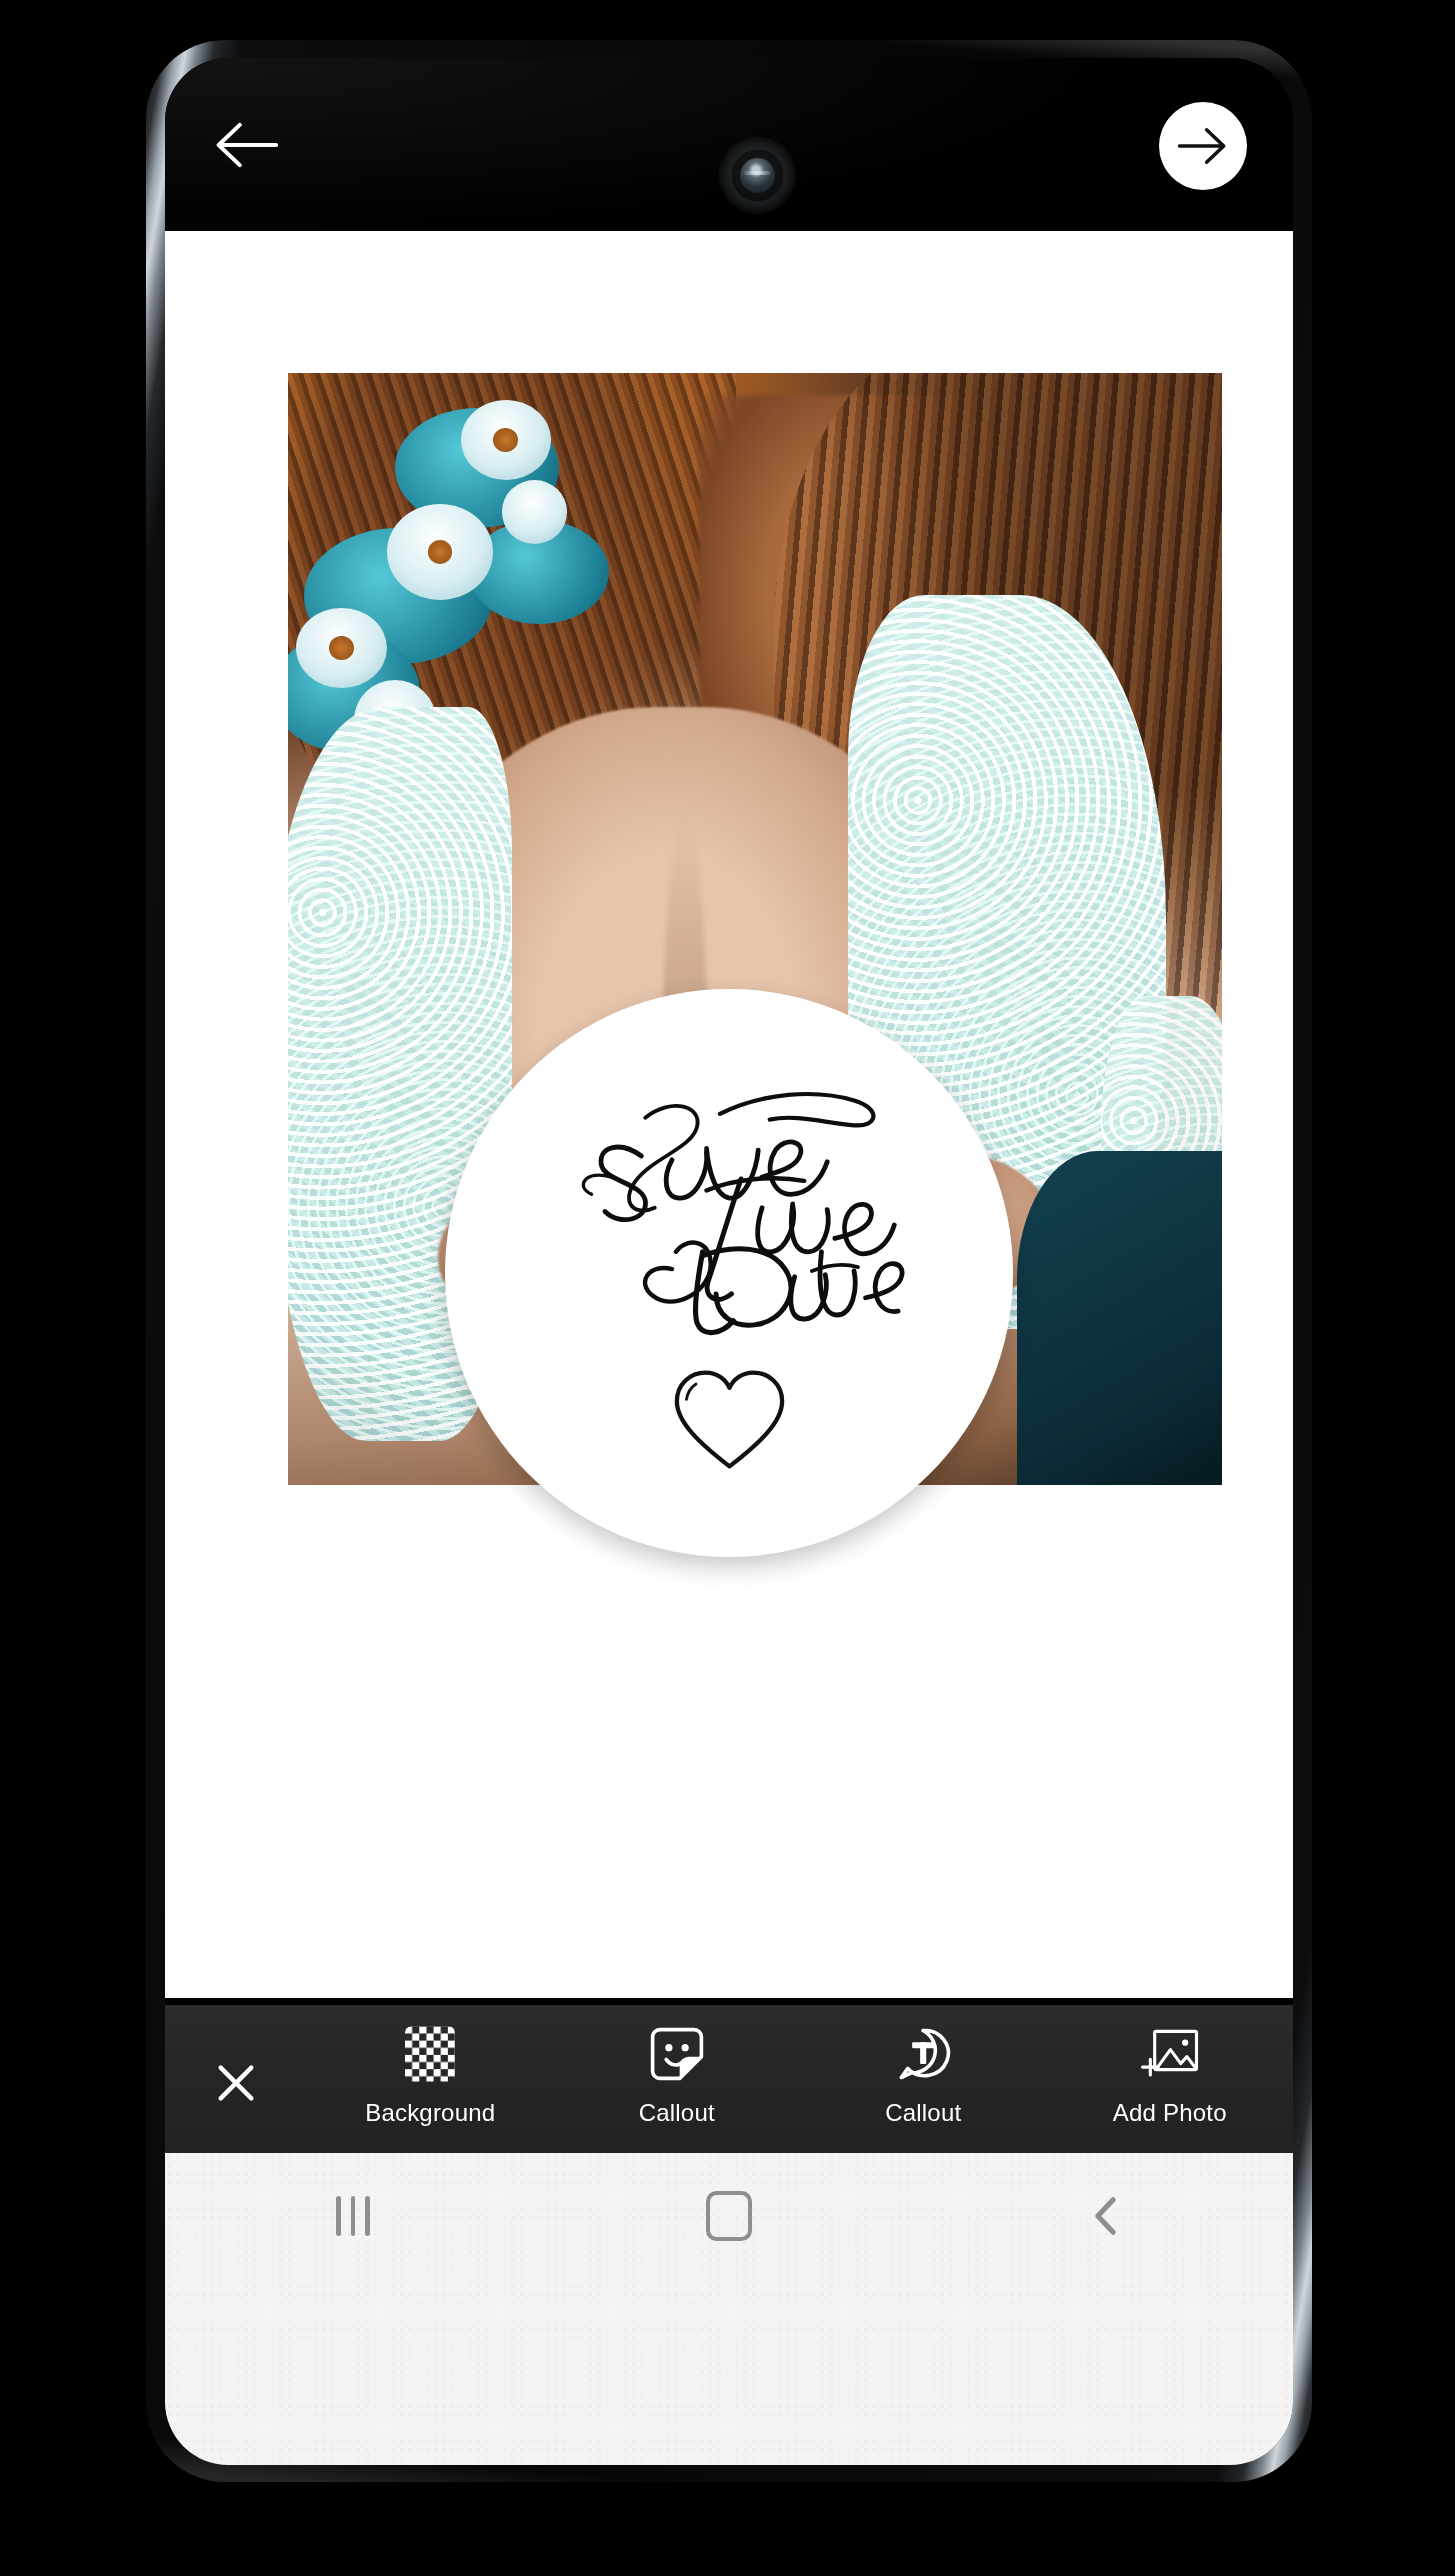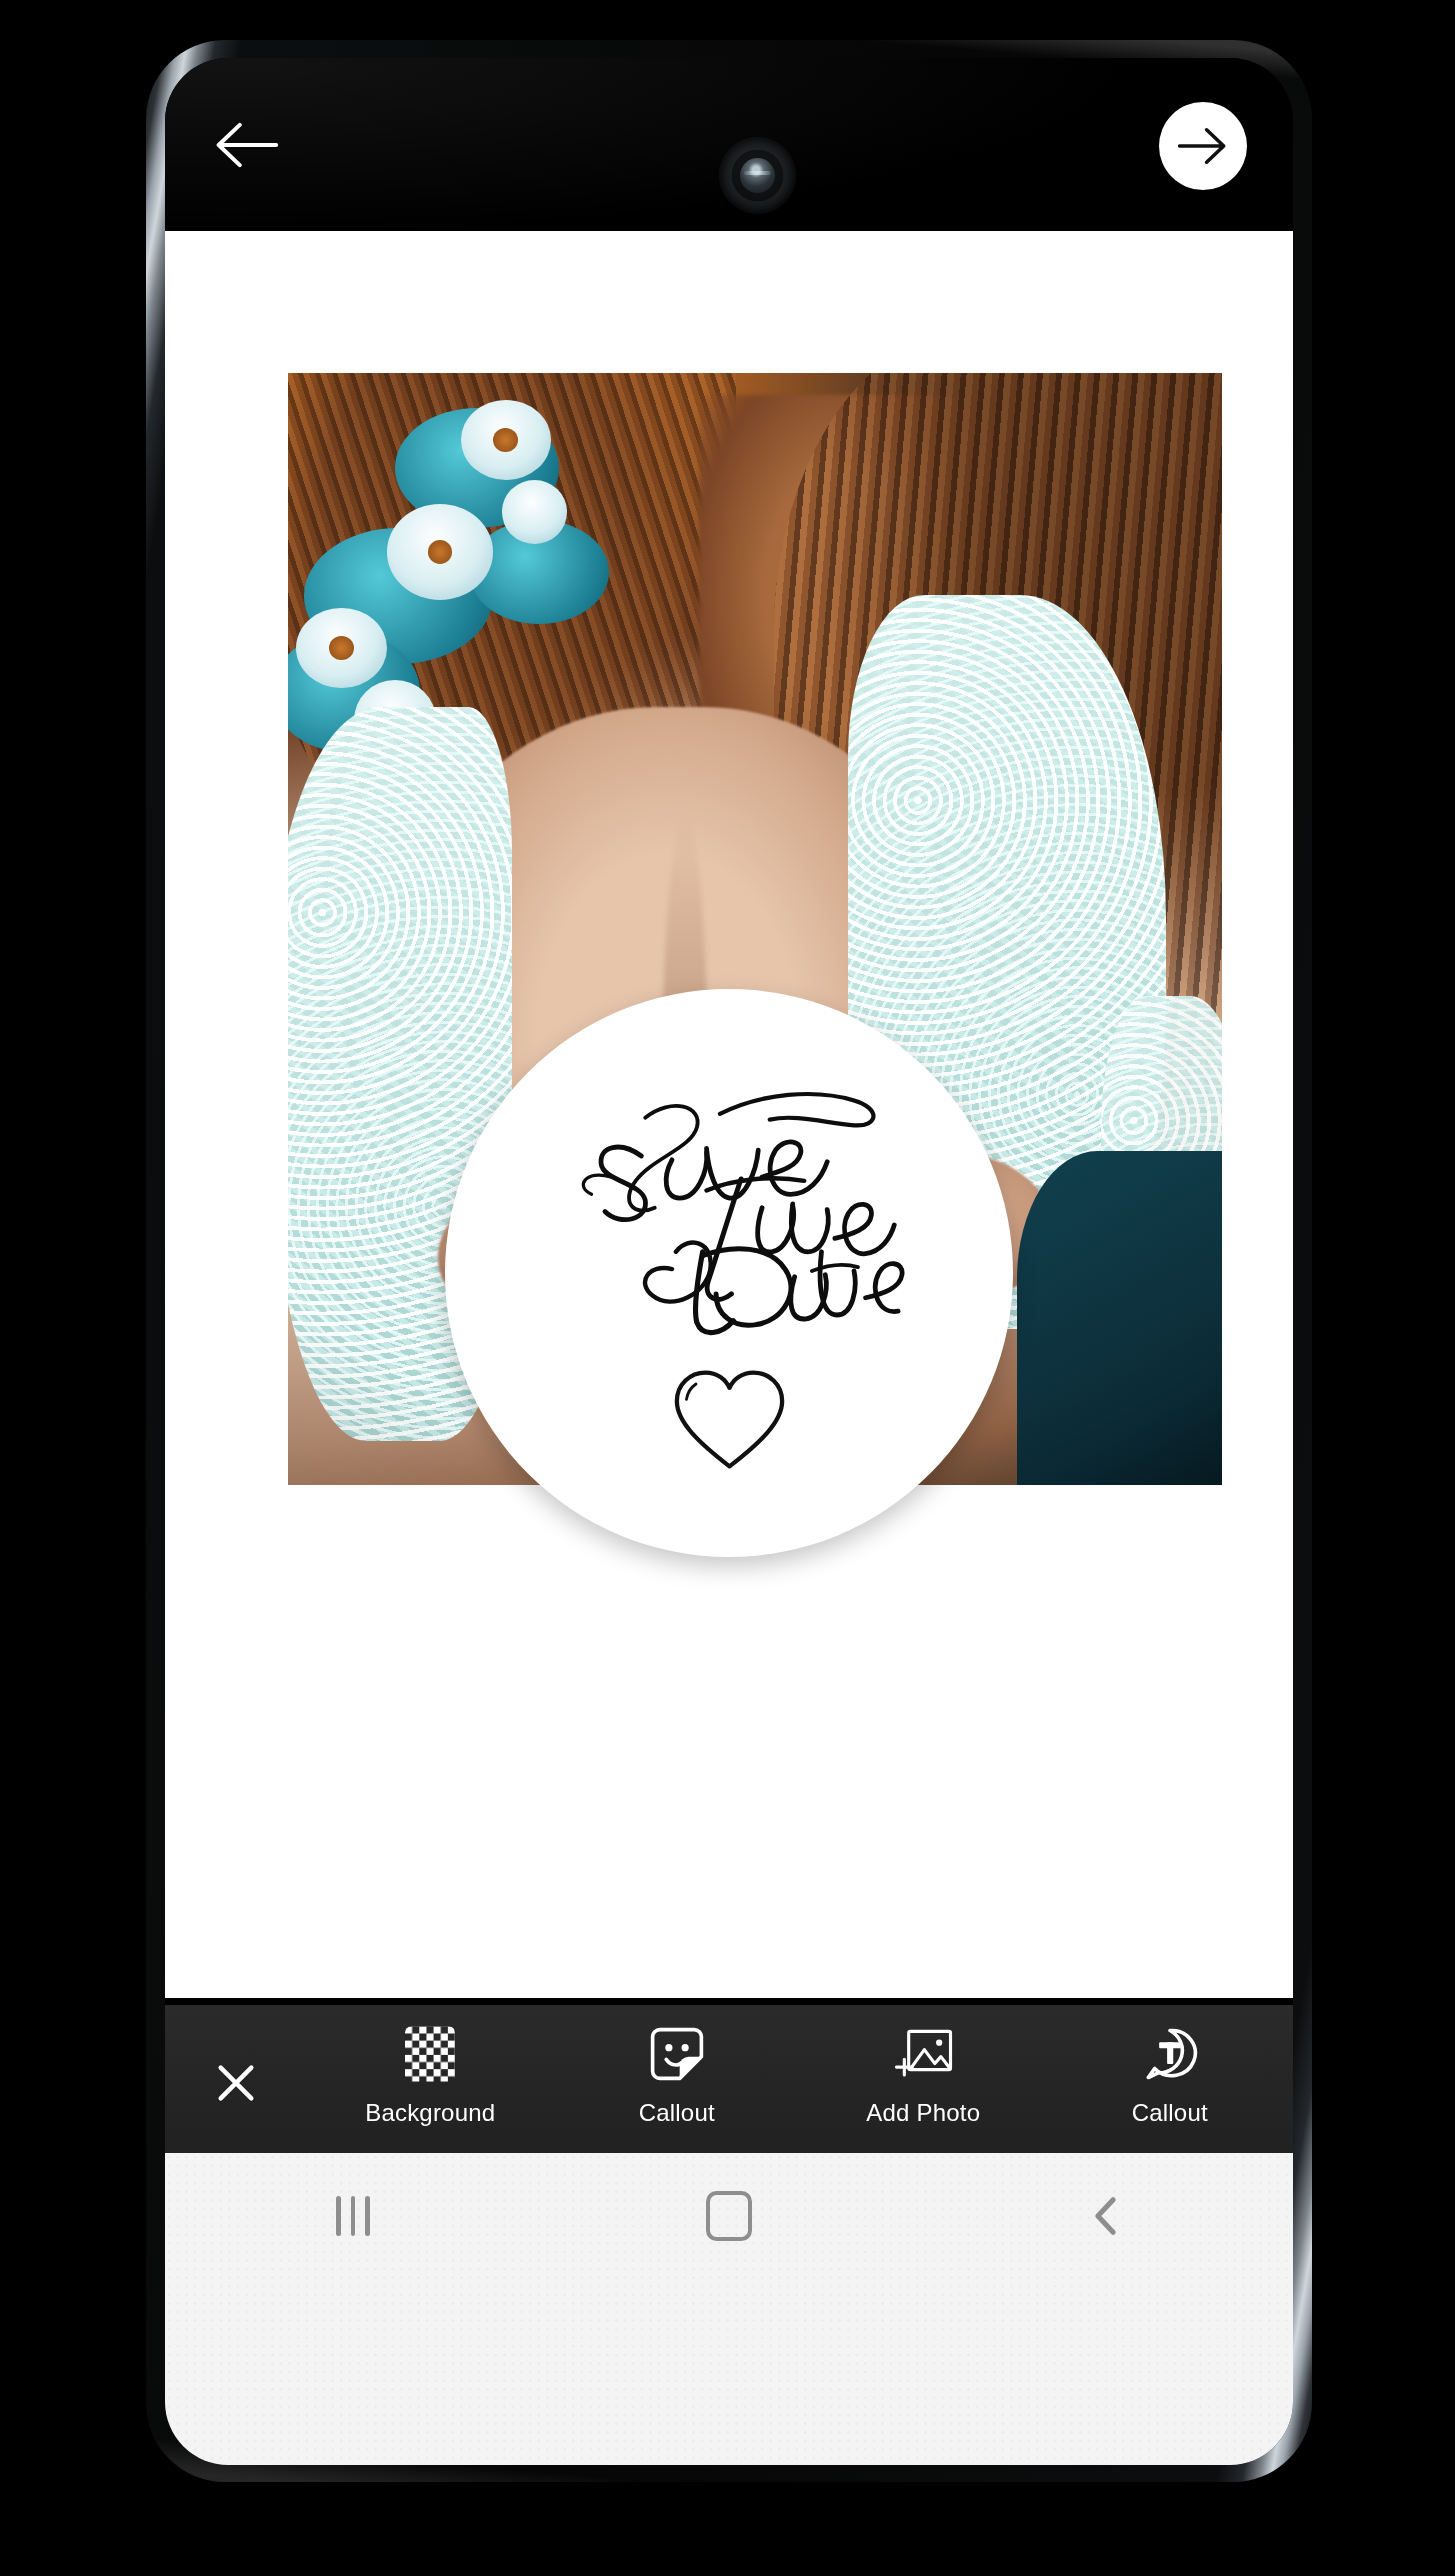--- a/index.html
+++ b/index.html
@@ -295,42 +295,42 @@
             <circle cx="22" cy="24" r="4" fill="#ffffff"></circle>
             <circle cx="40" cy="24" r="4" fill="#ffffff"></circle>
             <path d="M19 37 C24 44 32 45 37 40" fill="none" stroke="#ffffff" stroke-width="4" stroke-linecap="round"></path>
           </svg>
         </span>
         <span class="lbl">Callout</span>
       </div>
 
       <div class="tool">
         <span class="glyph">
-          <svg viewBox="0 0 70 62" width="61" height="56" aria-hidden="true">
-            <rect x="18" y="5" width="48" height="44" rx="2" fill="none" stroke="#ffffff" stroke-width="3.6"></rect>
-            <circle cx="53" cy="18" r="3.6" fill="#ffffff"></circle>
-            <path d="M20 48 L36 26 L48 42 L55 34 L65 47" fill="none" stroke="#ffffff" stroke-width="3.6" stroke-linecap="round" stroke-linejoin="round"></path>
-            <path d="M4 46 H22 M13 37 V55" fill="none" stroke="#ffffff" stroke-width="3.6" stroke-linecap="round"></path>
-          </svg>
-        </span>
-        <span class="lbl">Add Photo</span>
-      </div>
-
-      <div class="tool">
-        <span class="glyph">
           <svg viewBox="0 0 62 62" width="56" height="56" aria-hidden="true">
             <path d="M31 5 A26 25 0 1 1 14 47 L7 57 L18 52 A26 25 0 0 0 31 5 Z" fill="none" stroke="#ffffff" stroke-width="4" stroke-linejoin="round"></path>
             <g fill="#ffffff">
               <rect x="19" y="18" width="24" height="6.5" rx="1"></rect>
               <rect x="27.8" y="18" width="6.8" height="24" rx="1"></rect>
             </g>
           </svg>
         </span>
         <span class="lbl">Callout</span>
       </div>
+
+      <div class="tool">
+        <span class="glyph">
+          <svg viewBox="0 0 70 62" width="61" height="56" aria-hidden="true">
+            <rect x="18" y="5" width="48" height="44" rx="2" fill="none" stroke="#ffffff" stroke-width="3.6"></rect>
+            <circle cx="53" cy="18" r="3.6" fill="#ffffff"></circle>
+            <path d="M20 48 L36 26 L48 42 L55 34 L65 47" fill="none" stroke="#ffffff" stroke-width="3.6" stroke-linecap="round" stroke-linejoin="round"></path>
+            <path d="M4 46 H22 M13 37 V55" fill="none" stroke="#ffffff" stroke-width="3.6" stroke-linecap="round"></path>
+          </svg>
+        </span>
+        <span class="lbl">Add Photo</span>
+      </div>
     </div>
 
     <div class="navbar">
       <div class="nav-btn">
         <span class="nav-recents">
           <i></i>
             <i></i>
             <i></i>
         </span>
       </div>

